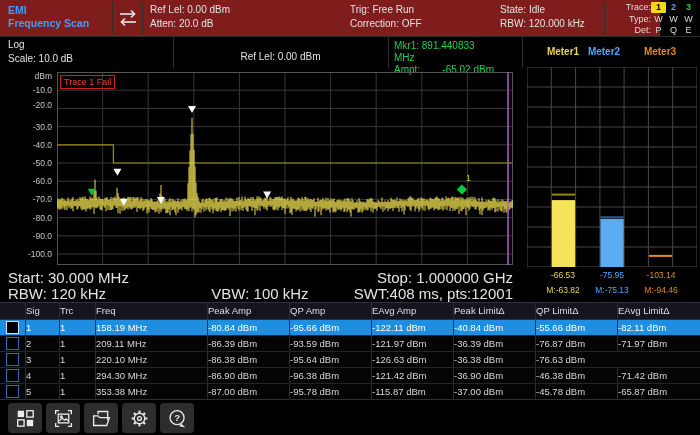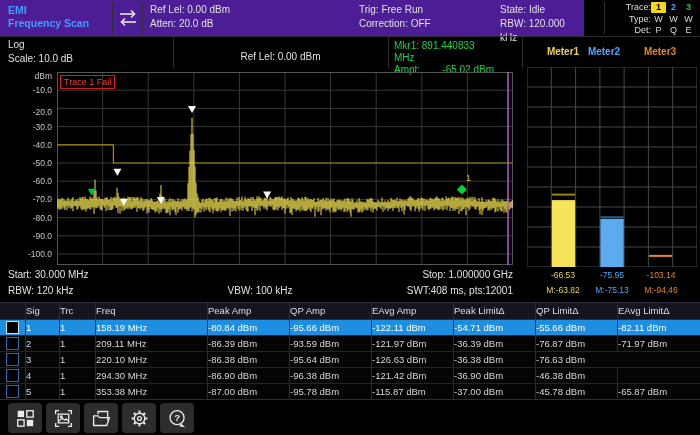--- a/index.html
+++ b/index.html
@@ -19,21 +19,21 @@
   .t3{color:#2fc540;font-weight:bold;}
   
   .sub-txt{font-size:10px;line-height:14px;color:#e2e2e2;}
   .mkr{color:#19d24b;font-size:10px;line-height:12px;}
   .meter-lab{font-size:10px;font-weight:bold;text-align:center;width:56px;}
   .m1{color:#e8d44d;} .m2{color:#4da6ff;} .m3{color:#e0881f;}
   
   .ytick{position:absolute;left:0;width:52px;text-align:right;font-size:8.5px;color:#c8c8c8;}
   .fail-box{position:absolute;left:60px;top:75px;border:1px solid #c22;color:#ff3b30;
             font-size:9px;padding:0 3px;line-height:12px;}
-  .sweep{position:absolute;font-size:10px;color:#e2e2e2;}
+  .sweep{position:absolute;font-size:15px;color:#e2e2e2;}
   .meter-val{position:absolute;width:52px;text-align:center;font-size:8.5px;}
   
   #table-wrap{position:absolute;left:0;top:302px;width:700px;height:97px;overflow:hidden;
               border-top:1px solid #303040;}
   .trow{display:flex;height:15px;line-height:15px;font-size:9.5px;background:#040404;
         border-bottom:1px solid #23232b;color:#d8d8d8;}
   .thead{height:16px;line-height:16px;background:#15151d;color:#dfdfe8;border-bottom:1px solid #303040;}
   .cell{box-sizing:border-box;border-right:1px solid #2a2a38;text-align:left;overflow:hidden;}
   .cb{width:26px;display:flex;align-items:center;justify-content:center;}
   .c0{width:34px;} .c1{width:36px;} .c2{width:112px;}
@@ -47,42 +47,42 @@
            border-top:1px solid #2e2e2e;}
   .tool-btn{position:absolute;top:3px;width:34px;height:30px;background:#2d2d2d;border-radius:4px;
             display:flex;align-items:center;justify-content:center;}
   .tool-btn svg{stroke:#eaeaea;fill:none;stroke-width:1.5;}
 </style>
 </head>
 <body>
 
 <div id="app">
 
-  <div class="abs" style="left:0;top:0;width:584px;height:36px;background:#4c1d95;">
+  <div class="abs" style="left:0;top:0;width:660px;height:36px;background:#7f1d1d;">
     <div class="abs app-title" style="left:8px;top:4px;">
       <div>EMI</div>
       <div>Frequency Scan</div>
     </div>
     <div class="vline" style="left:112px;top:2px;height:32px;"></div>
     <div class="abs" style="left:117px;top:8px;">
       <svg width="22" height="20" viewBox="0 0 22 20">
         <g stroke="#e8e8e8" stroke-width="1.6" fill="none">
           <path d="M3 6 H17"></path>
             <path d="M14 2.5 L17.5 6 L14 9.5"></path>
           <path d="M19 14 H5"></path>
             <path d="M8 10.5 L4.5 14 L8 17.5"></path>
         </g>
       </svg>
     </div>
     <div class="vline" style="left:142px;top:2px;height:32px;"></div>
     <div class="abs hdr-pair" style="left:150px;top:3px;">
       <div>Ref Lel: 0.00 dBm</div>
       <div>Atten: 20.0 dB</div>
     </div>
-    <div class="abs hdr-pair" style="left:350px;top:3px;margin-left:9px;">
+    <div class="abs hdr-pair" style="left:350px;top:3px;">
       <div>Trig: Free Run</div>
       <div>Correction: OFF</div>
     </div>
     <div class="abs hdr-pair" style="left:500px;top:3px;">
       <div>State: Idle</div>
       <div>RBW: 120.000 kHz</div>
     </div>
     <div class="vline" style="left:604px;top:2px;height:32px;"></div>
     <div class="abs trace-panel" style="left:608px;top:2px;width:88px;">
       <div class="trace-row">
@@ -122,21 +122,21 @@
     </div>
   </div>
   <div class="vline" style="left:522px;top:37px;height:31px;"></div>
   <div class="abs meter-lab m1" style="left:535px;top:46px;">Meter1</div>
   <div class="abs meter-lab m2" style="left:576px;top:46px;text-align:center;">Meter2</div>
   <div class="abs meter-lab m3" style="left:632px;top:46px;">Meter3</div>
 
   <div id="y-axis">
       <div class="ytick" style="top: 71px;">dBm</div>
       <div class="ytick" style="top: 85.2px;">-10.0</div>
-      <div class="ytick" style="top: 107px;">-20.0</div>
+      <div class="ytick" style="top: 100px;">-20.0</div>
       <div class="ytick" style="top: 121.6px;">-30.0</div>
       <div class="ytick" style="top: 139.8px;">-40.0</div>
       <div class="ytick" style="top: 158px;">-50.0</div>
       <div class="ytick" style="top: 176.2px;">-60.0</div>
       <div class="ytick" style="top: 194.4px;">-70.0</div>
       <div class="ytick" style="top: 212.6px;">-80.0</div>
       <div class="ytick" style="top: 230.8px;">-90.0</div>
       <div class="ytick" style="top: 249px;">-100.0</div>
     </div>
   <svg id="spec-svg" class="abs" style="left:57px;top:72px;" width="456" height="193">
@@ -237,21 +237,21 @@
         <div class="trow selected">
           <div class="cell cb">
             <div class="checkbox"></div>
           </div>
           <div class="cell c0">1</div>
           <div class="cell c1">1</div>
           <div class="cell c2">158.19 MHz</div>
           <div class="cell c3">-80.84 dBm</div>
           <div class="cell c4">-95.66 dBm</div>
           <div class="cell c5">-122.11 dBm</div>
-          <div class="cell c6">-54.71 dBm</div>
+          <div class="cell c6">-40.84 dBm</div>
           <div class="cell c7">-55.66 dBm</div>
           <div class="cell c8">-82.11 dBm</div>
         </div>
         <div class="trow">
           <div class="cell cb">
             <div class="checkbox"></div>
           </div>
           <div class="cell c0">2</div>
           <div class="cell c1">1</div>
           <div class="cell c2">209.11 MHz</div>
@@ -280,20 +280,21 @@
             <div class="checkbox"></div>
           </div>
           <div class="cell c0">4</div>
           <div class="cell c1">1</div>
           <div class="cell c2">294.30 MHz</div>
           <div class="cell c3">-86.90 dBm</div>
           <div class="cell c4">-96.38 dBm</div>
           <div class="cell c5">-121.42 dBm</div>
           <div class="cell c6">-36.90 dBm</div>
           <div class="cell c7">-46.38 dBm</div>
+          <div class="cell c8">-71.42 dBm</div>
         </div>
         <div class="trow">
           <div class="cell cb">
             <div class="checkbox"></div>
           </div>
           <div class="cell c0">5</div>
           <div class="cell c1">1</div>
           <div class="cell c2">353.38 MHz</div>
           <div class="cell c3">-87.00 dBm</div>
           <div class="cell c4">-95.78 dBm</div>

